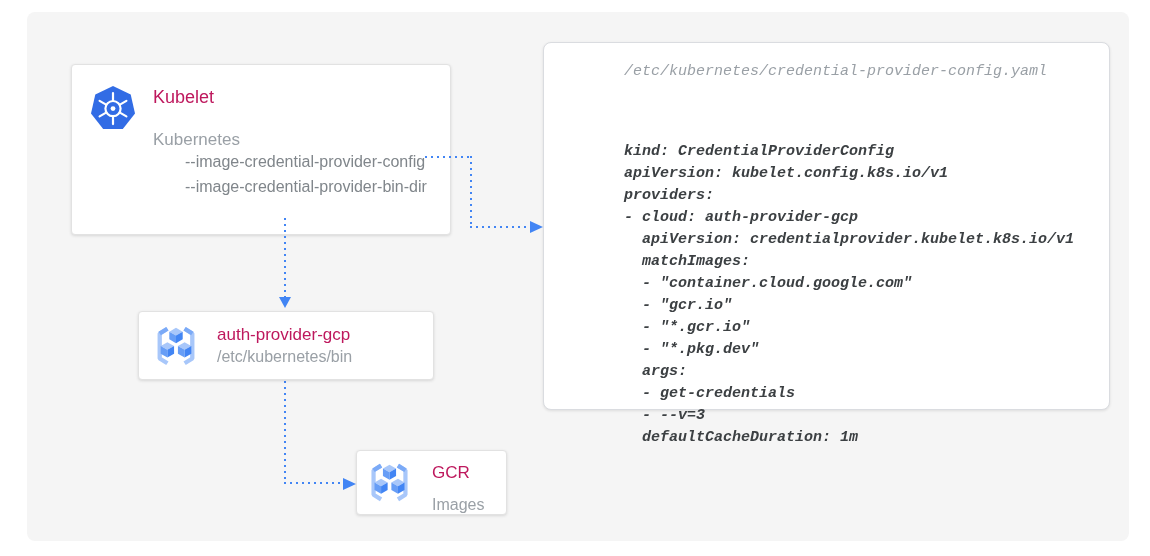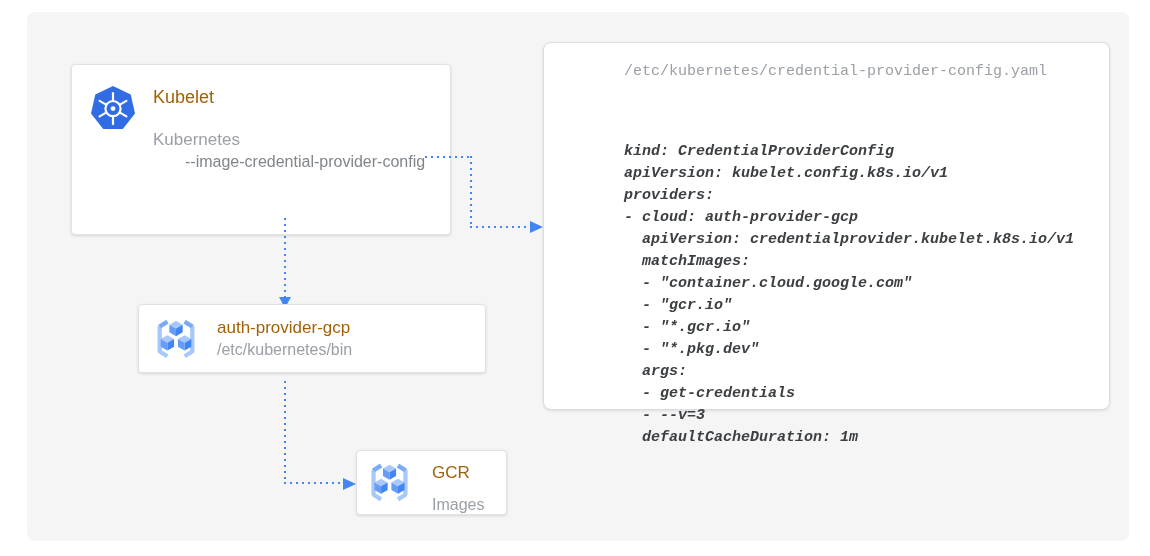--- a/index.html
+++ b/index.html
@@ -19,29 +19,29 @@
     border-radius: 8px;
   }
   .card {
     position: absolute;
     background: #ffffff;
     border: 1px solid #e2e2e2;
     border-radius: 4px;
     box-shadow: 0 1px 3px rgba(0,0,0,0.12);
   }
   .card-kubelet { left: 71px; top: 64px; width: 380px; height: 171px; }
-  .card-auth    { left: 138px; top: 304px; width: 348px; height: 69px; }
+  .card-auth    { left: 138px; top: 311px; width: 296px; height: 69px; }
   .card-gcr     { left: 356px; top: 450px; width: 151px; height: 65px; }
 
   .card .icon { position: absolute; }
   .card-kubelet .icon { left: 17px; top: 19px; width: 48px; height: 48px; }
   .card-auth .icon    { left: 14px; top: 11px; width: 46px; height: 46px; }
   .card-gcr .icon     { left: 10px; top: 9px;  width: 45px; height: 45px; }
 
-  .title   { position: absolute; color: #a16207; font-size: 18px; line-height: 24px; text-align: center; }
+  .title   { position: absolute; color: #be185d; font-size: 18px; line-height: 24px; text-align: center; }
   .subtitle{ position: absolute; color: #9aa0a6; font-size: 17px; line-height: 22px; }
   .card-kubelet .title    { left: 81px; top: 20px; }
   .card-kubelet .subtitle { left: 81px; top: 44px; margin-top: 20px; }
   .flags { position: absolute; left: 81px; top: 84px; color: #80868b; font-size: 16px; line-height: 25px; margin-left: 32px; }
   .card-auth .title    { left: 78px; top: 11px; font-size: 17px; }
   .card-auth .subtitle { left: 78px; top: 34px; font-size: 16px; }
   .card-gcr .title     { left: 75px; top: 10px; font-size: 17px; }
   .card-gcr .subtitle  { left: 75px; top: 43px; font-size: 16px; }
 
   .code-panel {
@@ -50,20 +50,21 @@
     width: 567px; height: 368px;
     background: #ffffff;
     border: 1px solid #dadce0;
     border-radius: 8px;
     box-shadow: 0 1px 3px rgba(0,0,0,0.10);
   }
   .code-path {
     position: absolute;
     left: 80px; top: 20px;
     font-family: "Liberation Mono", monospace;
+    font-style: italic;
     font-size: 15px;
     color: #9aa0a6;
     white-space: pre;
   }
   .code-block {
     position: absolute;
     left: 80px; top: 62px;
     font-family: "Liberation Mono", monospace;
     font-style: italic;
     font-weight: bold;
@@ -116,20 +117,21 @@
           <line x1="24" y1="24.6" x2="10.6" y2="16.85"></line>
           <circle cx="24" cy="24.6" r="7.6" fill="#326CE5"></circle>
         </g>
         <circle cx="24" cy="24.6" r="2.4" fill="#ffffff"></circle>
       </svg>
     </span>
     <div class="title">Kubelet</div>
     <div class="subtitle">Kubernetes</div>
     <div class="flags">
       <div>--image-credential-provider-config</div>
+      <div>--image-credential-provider-bin-dir</div>
     </div>
   </div>
 
   <div class="code-panel">
     <div class="code-path">/etc/kubernetes/credential-provider-config.yaml</div>
     <div class="code-block">
       <div class="code-line">kind: CredentialProviderConfig</div>
       <div class="code-line">apiVersion: kubelet.config.k8s.io/v1</div>
       <div class="code-line">providers:</div>
       <div class="code-line">- cloud: auth-provider-gcp</div>

